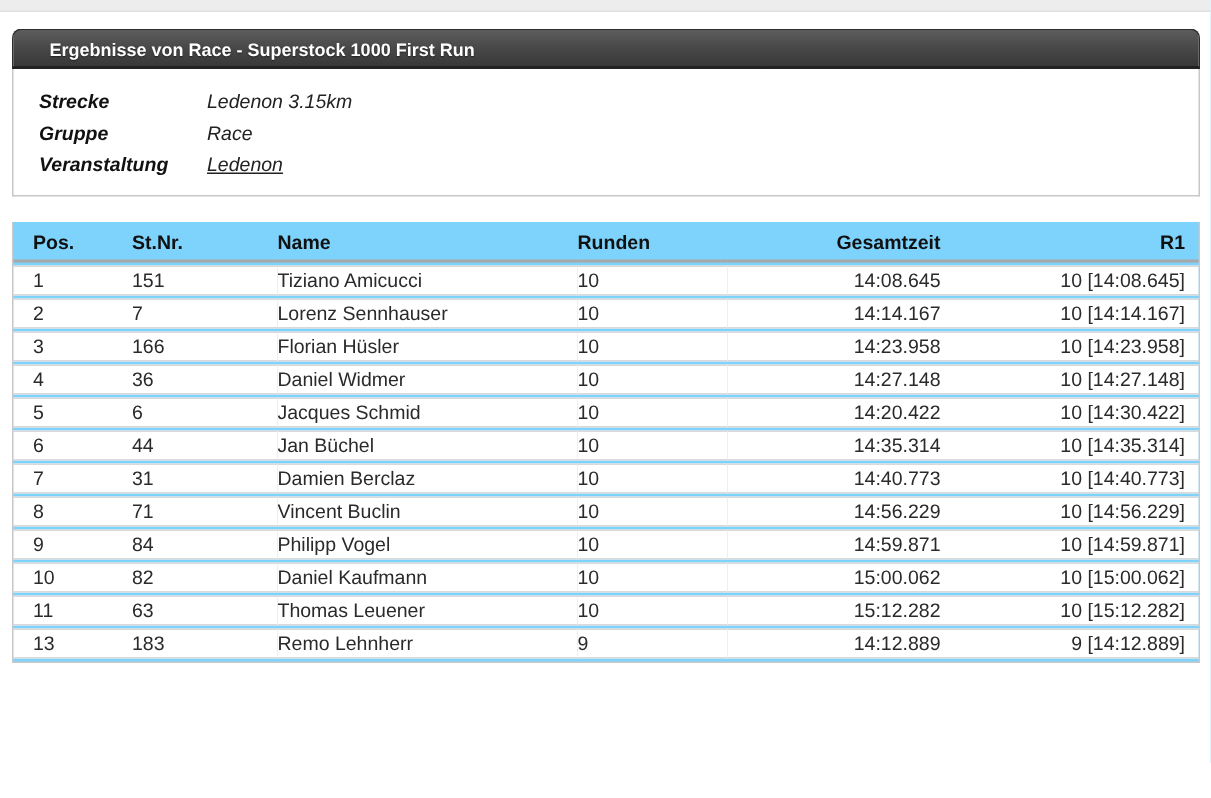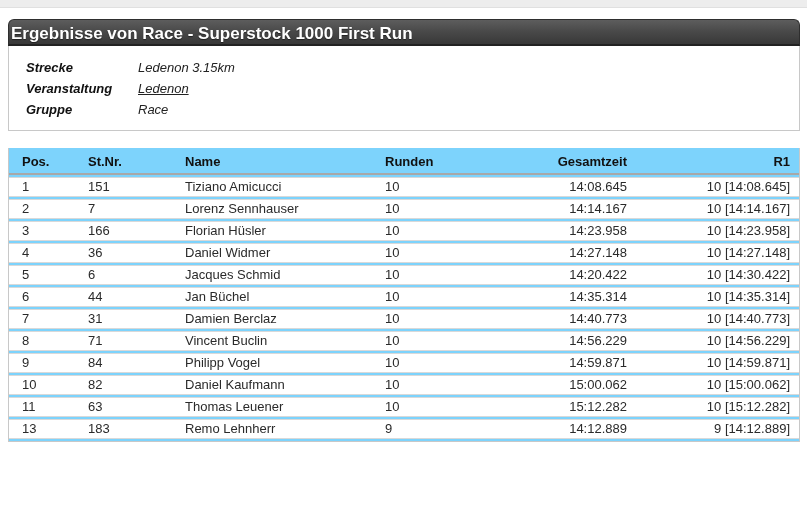--- a/index.html
+++ b/index.html
@@ -4,25 +4,25 @@
 <style>
   * { margin:0; padding:0; box-sizing:border-box; }
   html,body { width:807px; height:532px; background:#ffffff; overflow:hidden;
     font-family:"Liberation Sans","DejaVu Sans",sans-serif; font-size:13px; color:#222; }
 
   .top-strip { height:8px; background:#ededed; border-bottom:1px solid #e0e0e0; }
 
   .content { margin-left:8px; width:792px; }
 
   .panel-bar {
-    height:27px; line-height:27px; padding-left:2px;
+    height:27px; line-height:27px; padding-left:24px;
     background:linear-gradient(to bottom,#5d5d5d 0%,#4a4a4a 45%,#383838 100%);
     border:1px solid #2e2e2e; border-bottom:2px solid #222;
     border-radius:6px 6px 0 0;
-    color:#ffffff; font-weight:bold; font-size:17px;
+    color:#ffffff; font-weight:bold; font-size:12px;
     text-shadow:0 1px 1px rgba(0,0,0,0.5);
   }
   .panel-one { margin-top:11px; }
   .panel-two { margin-top:17px; }
 
   .info-box {
     background:#ffffff; border:1px solid #c8c8c8; border-top:none;
     padding:11px 0 10px 0;
     font-style:italic;
   }
@@ -60,24 +60,24 @@
 
   <div class="panel-one">
     <div class="panel-bar">
       <span>Ergebnisse von Race - Superstock 1000 First Run</span>
     </div>
     <div class="info-box">
       <div class="info-row">
         <span class="info-label">Strecke</span><span class="info-value">Ledenon 3.15km</span>
       </div>
       <div class="info-row">
-        <span class="info-label">Veranstaltung</span><a class="info-link" href="#">Ledenon</a>
+        <span class="info-label">Gruppe</span><span class="info-value">Race</span>
       </div>
       <div class="info-row">
-        <span class="info-label">Gruppe</span><span class="info-value">Race</span>
+        <span class="info-label">Veranstaltung</span><a class="info-link" href="#">Ledenon</a>
       </div>
     </div>
   </div>
 
   <div class="panel-two">
     <div class="table-box">
       <table class="classification">
         <thead>
           <tr>
             <th class="col-pos">Pos.</th>

